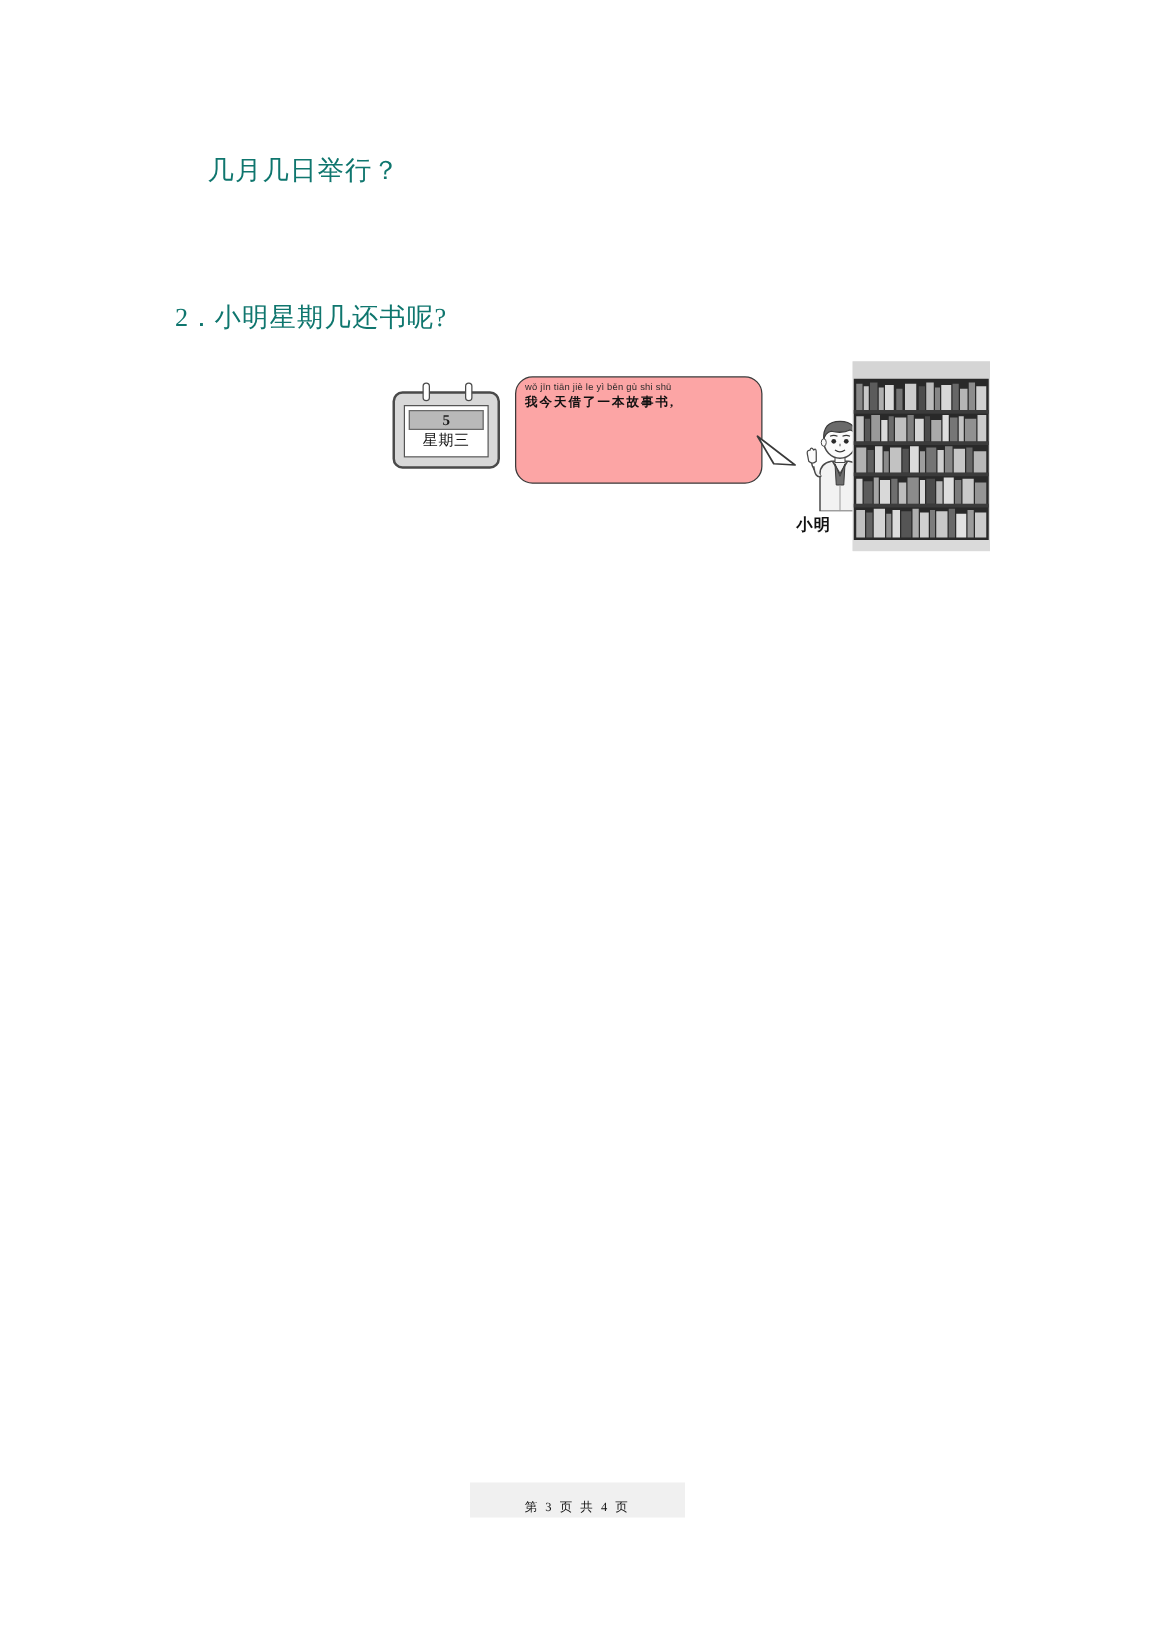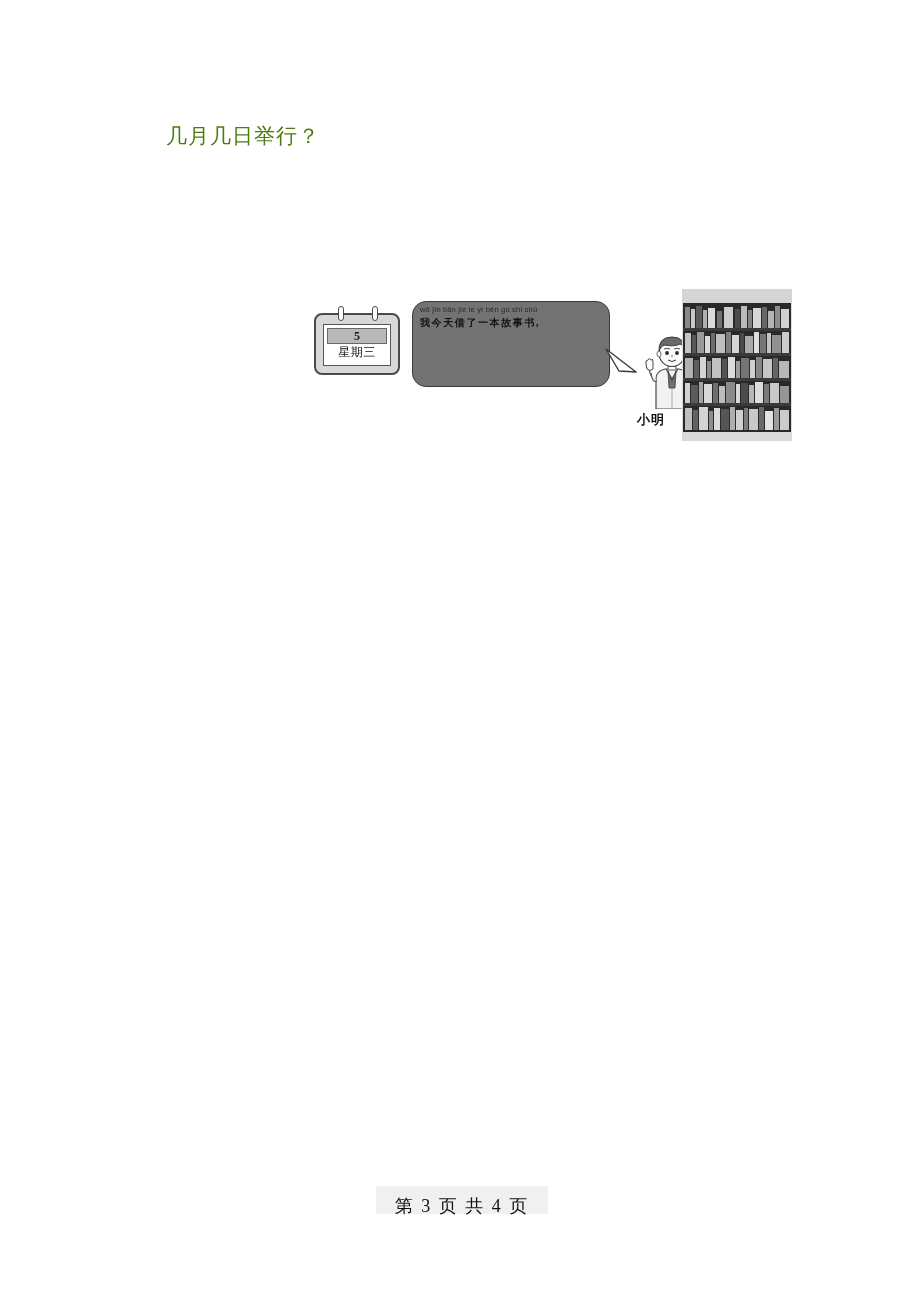--- a/index.html
+++ b/index.html
@@ -21,21 +21,21 @@
     inset: 0;
     background: #ffffff;
   }
 
   
   .q-line {
     position: absolute;
     font-family: "Liberation Serif", "DejaVu Serif", serif;
     font-size: 21px;
     letter-spacing: 1px;
-    color: #4d7c0f;
+    color: #0f766e;
     white-space: nowrap;
   }
   #q-carryover { left: 166px; top: 122px; }
   #q-two       { left: 140px; top: 240px; }
   #q-two .qnum { letter-spacing: 0px; }
 
   
   .illus {
     position: absolute;
     left: 300px;
@@ -102,21 +102,21 @@
     letter-spacing: 0.5px;
   }
 
   
   .bubble {
     position: absolute;
     left: 112px;
     top: 16px;
     width: 198px;
     height: 86px;
-    background: #737373;
+    background: #fca5a5;
     border: 1.6px solid #3a3a3a;
     border-radius: 14px;
     box-sizing: border-box;
     padding: 3px 6px 2px 7px;
   }
   .bubble-tail {
     position: absolute;
     left: 305px;
     top: 62px;
     width: 34px;
@@ -186,33 +186,36 @@
   .footer-text {
     position: absolute;
     left: 376px;
     top: 1186px;
     width: 172px;
     height: 40px;
     display: flex;
     align-items: center;
     justify-content: center;
     font-family: "Liberation Serif", "DejaVu Serif", serif;
-    font-size: 18px;
+    font-size: 10px;
     letter-spacing: 2px;
     color: #111111;
     white-space: nowrap;
   }
 </style>
 </head>
 <body>
 
 <div class="page">
 
   <div class="q-line" id="q-carryover">几月几日举行？</div>
 
+  <div class="q-line" id="q-two">
+    <span class="qnum">2．</span><span>小明星期几还书呢?</span>
+  </div>
 
   <div class="illus">
 
     <div class="calendar">
       <span class="cal-clip c1"></span>
       <span class="cal-clip c2"></span>
       <div class="cal-inner">
         <div class="cal-num">5</div>
         <div class="cal-week">星期三</div>
       </div>

